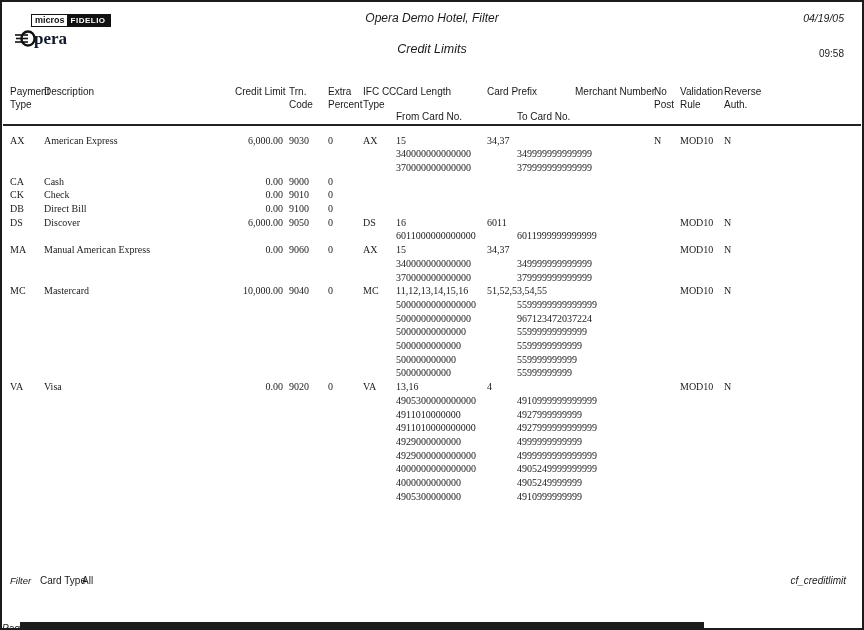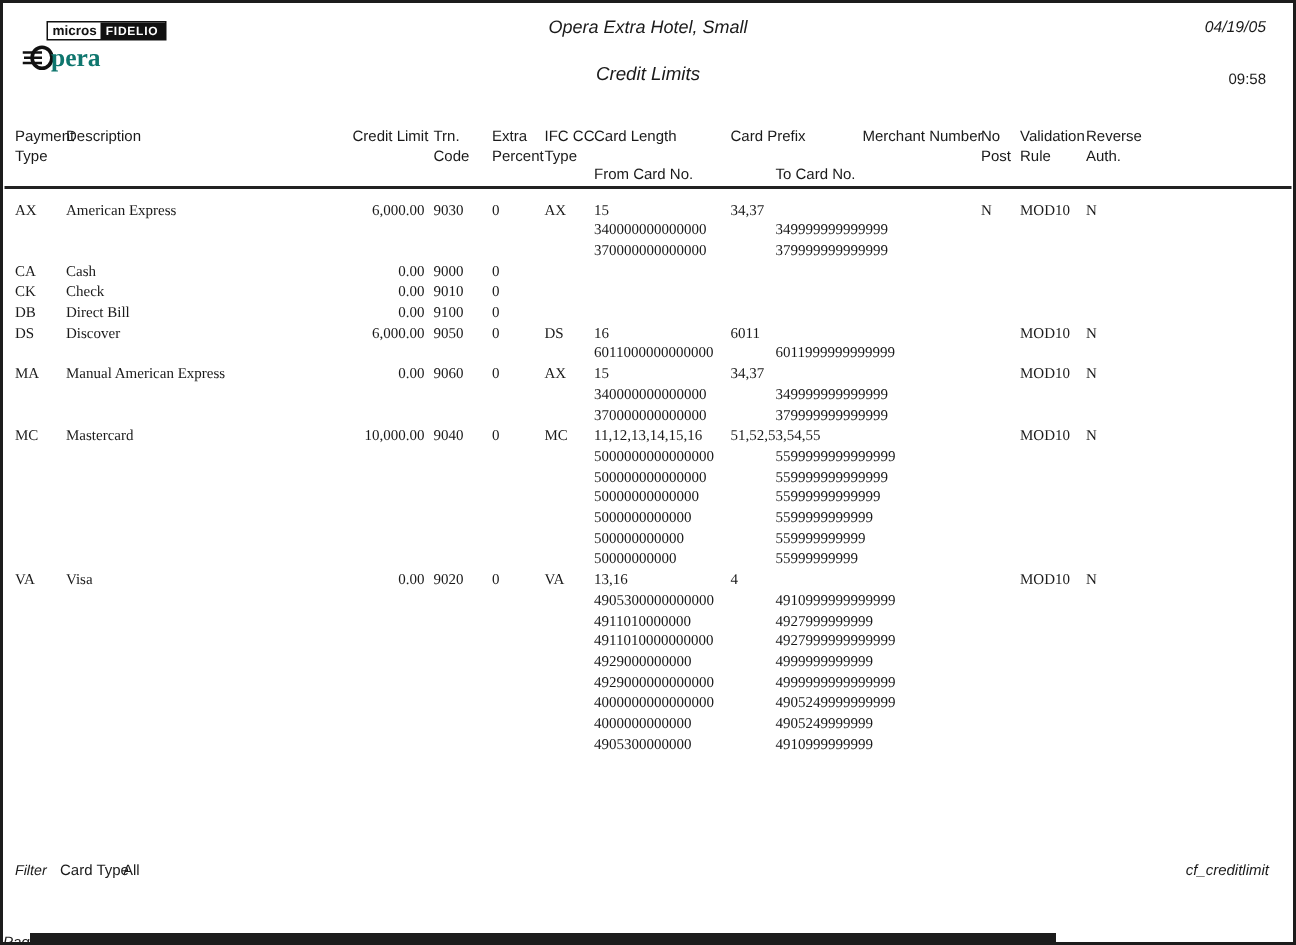--- a/index.html
+++ b/index.html
@@ -16,21 +16,21 @@
   
   .topbar{position:relative;height:84px;}
   .hotel-name{text-align:center;padding-top:9px;font-style:italic;font-size:12px;}
   .report-date{position:absolute;top:10px;right:18px;font-style:italic;font-size:10.5px;}
   .report-title{text-align:center;margin-top:17px;font-style:italic;font-weight:normal;font-size:12.5px;}
   .report-time{position:absolute;top:46px;right:18px;font-size:10px;margin-left:12px;}
   .logo-micros{position:absolute;left:29px;top:12px;display:inline-flex;align-items:stretch;border:1.5px solid #111;background:#fff;}
   .logo-micros .micros{font-weight:bold;font-size:9px;line-height:11px;padding:0 2px 0 3px;color:#111;}
   .logo-micros .fidelio{background:#111;color:#fff;font-weight:bold;font-size:8px;line-height:11px;padding:0 4px;letter-spacing:.5px;text-align:right;}
   .logo-opera{position:absolute;left:13px;top:28px;display:flex;align-items:center;}
-  .logo-opera .opera-text{font-family:"Liberation Serif",serif;font-weight:bold;font-size:17px;line-height:17px;color:#0f766e;margin-left:-3px;}
+  .logo-opera .opera-text{font-family:"Liberation Serif",serif;font-weight:bold;font-size:17px;line-height:17px;color:#0f172a;margin-left:-3px;}
   
   .grid{display:grid;grid-template-columns:34px 191px 48px 45px 35px 33px 91px 88px 79px 26px 44px auto;padding-left:8px;padding-right:2px;}
   .colheaders{font-size:10px;line-height:12.5px;}
   .colheaders .hc{white-space:nowrap;}
   .hl{min-height:12.5px;}
   .right{text-align:right;}
   .pad6{padding-left:6px;}
   .indent{padding-left:30px;}
   .header-rule{border-top:2px solid #222;margin:0 1px;}
   .tbody{font-size:10px;line-height:13.7px;margin-top:8px;font-family:Liberation Serif, serif;}
@@ -59,21 +59,21 @@
     </div>
     <div class="logo-opera">
       <svg width="22" height="17" viewBox="0 0 22 17">
         <line x1="0" y1="5" x2="13" y2="5" stroke="#111" stroke-width="1.6"></line>
         <line x1="1" y1="8.5" x2="13" y2="8.5" stroke="#111" stroke-width="1.6"></line>
         <line x1="0" y1="12" x2="13" y2="12" stroke="#111" stroke-width="1.6"></line>
         <ellipse cx="13" cy="8.5" rx="6.6" ry="7" fill="none" stroke="#111" stroke-width="2.4"></ellipse>
       </svg>
       <span class="opera-text">pera</span>
     </div>
-    <div class="hotel-name">Opera Extra Hotel, Small</div>
+    <div class="hotel-name">Opera Demo Hotel, Filter</div>
     <div class="report-date">04/19/05</div>
     <div class="report-title">Credit Limits</div>
     <div class="report-time">09:58</div>
   </div>
 
   <div class="grid colheaders">
     <div class="hc">
       <div class="hl">Payment</div>
       <div class="hl">Type</div>
     </div>
@@ -249,21 +249,21 @@
           <div>5000000000000000</div>
           <div>500000000000000</div>
           <div>50000000000000</div>
           <div>5000000000000</div>
           <div>500000000000</div>
           <div>50000000000</div>
         </div>
       <div class="c c-prefix">
           <div>51,52,53,54,55</div>
           <div class="indent">5599999999999999</div>
-          <div class="indent">559999999999999</div>
+          <div class="indent">967123472037224</div>
           <div class="indent">55999999999999</div>
           <div class="indent">5599999999999</div>
           <div class="indent">559999999999</div>
           <div class="indent">55999999999</div>
         </div>
       <div class="c c-merchant"></div>
       <div class="c c-nopost"></div>
       <div class="c c-valid">MOD10</div>
       <div class="c c-rev">N</div>
     </div>

